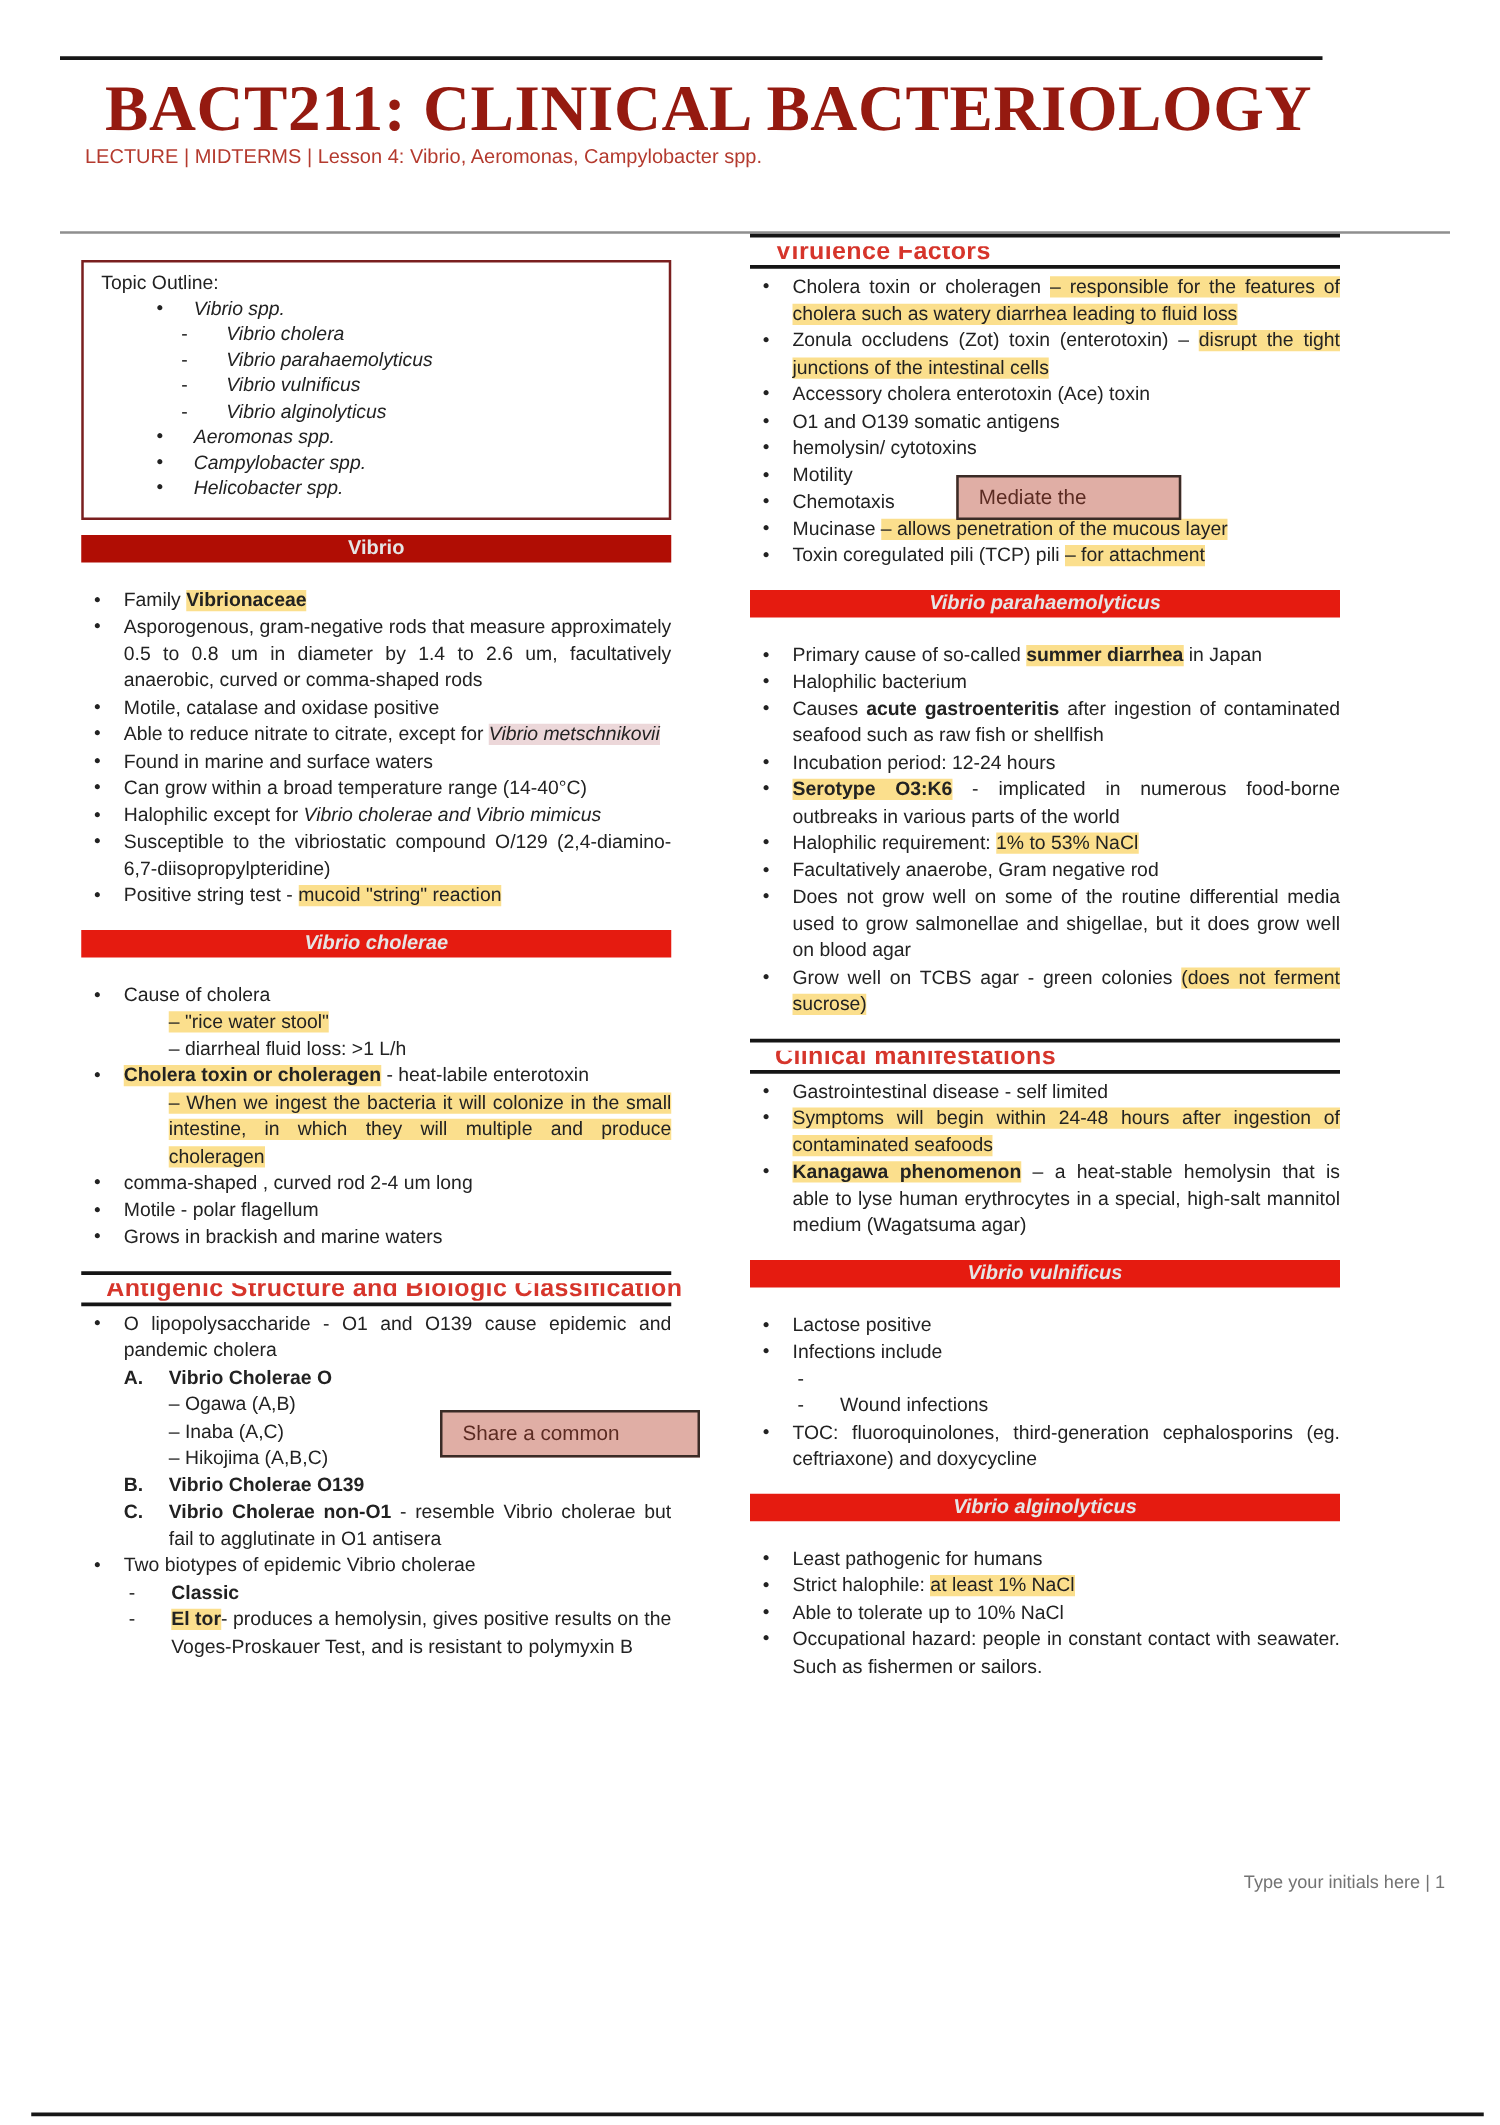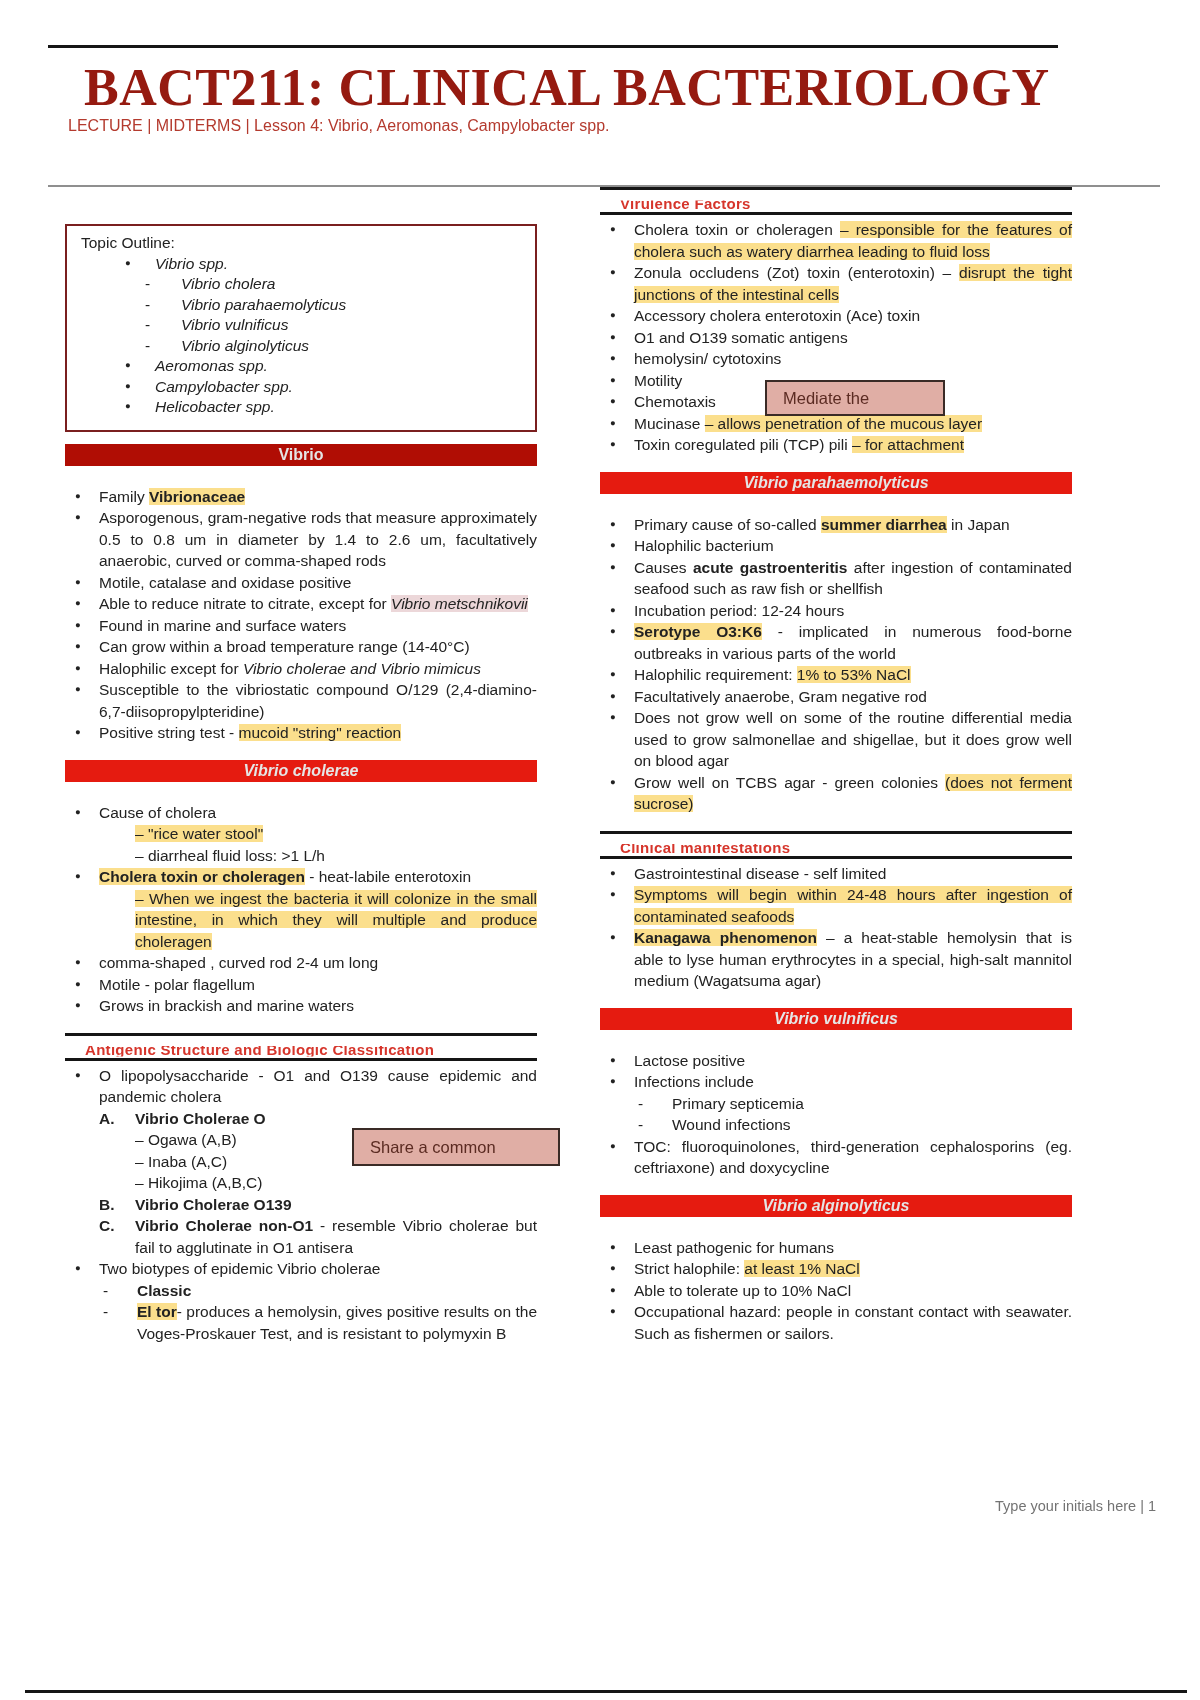--- a/index.html
+++ b/index.html
@@ -15,21 +15,21 @@
   .bottom-rule{left:25px;top:1690px;width:1162px;height:3px;}
   .doc-title{
     position:absolute;left:84px;top:58px;
     font-family:"Liberation Serif", serif;font-weight:bold;font-size:52px;
     letter-spacing:.5px;color:var(--title,#951a10);white-space:nowrap;
   }
   .doc-subtitle{
     position:absolute;left:68px;top:117px;font-size:16px;color:var(--subtitle,#b43a2e);
   }
   .col{position:absolute;width:472px;font-size:15.5px;line-height:21.5px;}
-  .col-left{left:65px;top:224px;}
+  .col-left{left:65px;top:208px;}
   .col-right{left:600px;top:183px;}
 
   
   .obox{
     border:2px solid var(--box_border,#7a1f1f);
     padding:7px 10px 12px 12px;margin-bottom:12px;line-height:20.5px;
   }
   .obox-h{padding-left:2px;}
 
   
@@ -40,21 +40,21 @@
   .bar.dark{background:var(--bar_dark,#b00d04);}
   .bar.bright{background:var(--bar_bright,#e51b10);}
   .bar.ital{font-style:italic;}
 
   
   .rhead{
     position:relative;height:22px;margin:4px 0 4px 0;
     border-top:3px solid #151515;border-bottom:3px solid #151515;
   }
   .rhead span{
-    position:absolute;left:20px;bottom:1px;font-size:15px;font-weight:bold;
+    position:absolute;left:20px;bottom:1px;font-size:20px;font-weight:bold;
     color:var(--rule_text,#d6352b);line-height:1;letter-spacing:.3px;
     clip-path:inset(30% 0 0 0);white-space:nowrap;
   }
 
   .list{margin:0 0 16px 0;}
   .itm{display:flex;}
   .mk{flex:0 0 auto;box-sizing:border-box;}
   .tx{flex:1;text-align:justify;}
   .i0 > .mk{width:34px;padding-left:10px;}
   .i1{padding-left:36px;}  .i1 > .mk{width:36px;padding-left:2px;}
@@ -342,21 +342,20 @@
         <div class="itm i0">
           <span class="mk mkb">●</span>
           <div class="tx"><span>Lactose positive</span></div>
         </div>
         <div class="itm i0">
           <span class="mk mkb">●</span>
           <div class="tx"><span>Infections include</span></div>
         </div>
         <div class="itm i1">
           <span class="mk mkd">-</span>
-          <div class="tx"><span>Primary septicemia</span></div>
         </div>
         <div class="itm i1">
           <span class="mk mkd">-</span>
           <div class="tx"><span>Wound infections</span></div>
         </div>
         <div class="itm i0">
           <span class="mk mkb">●</span>
           <div class="tx"><span>TOC: fluoroquinolones, third-generation cephalosporins (eg. ceftriaxone) and doxycycline</span></div>
         </div>
       </div>

